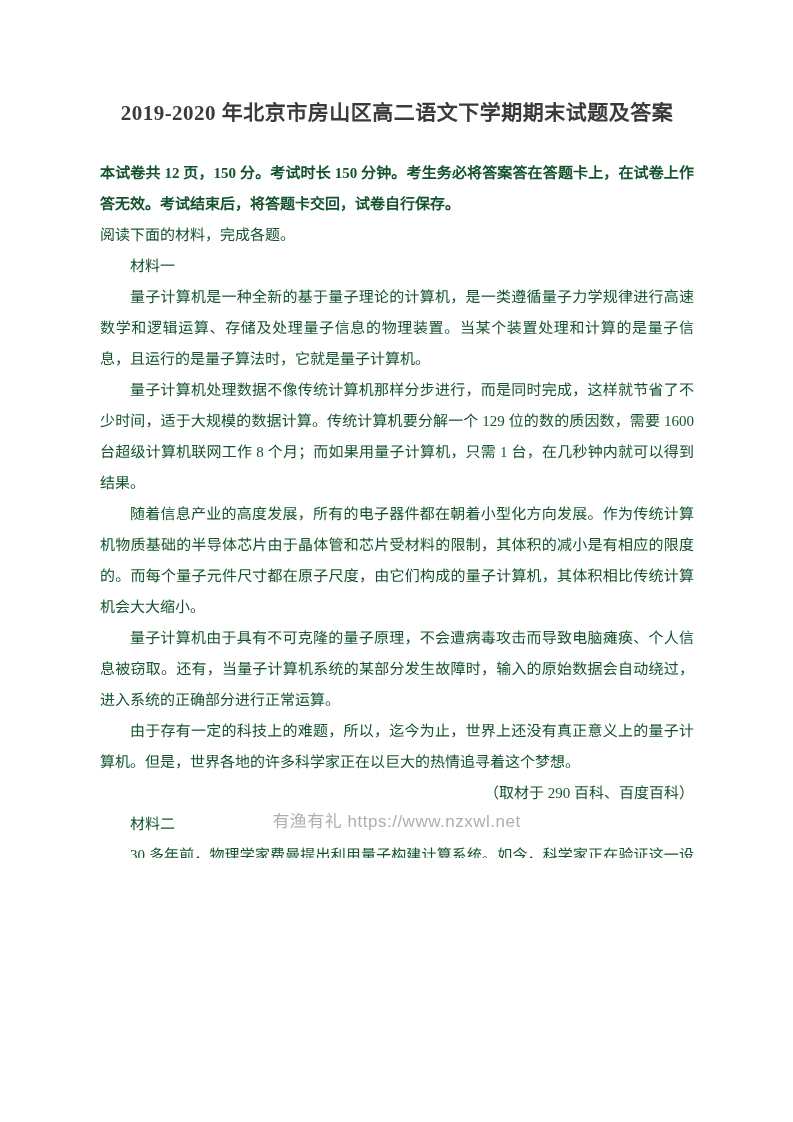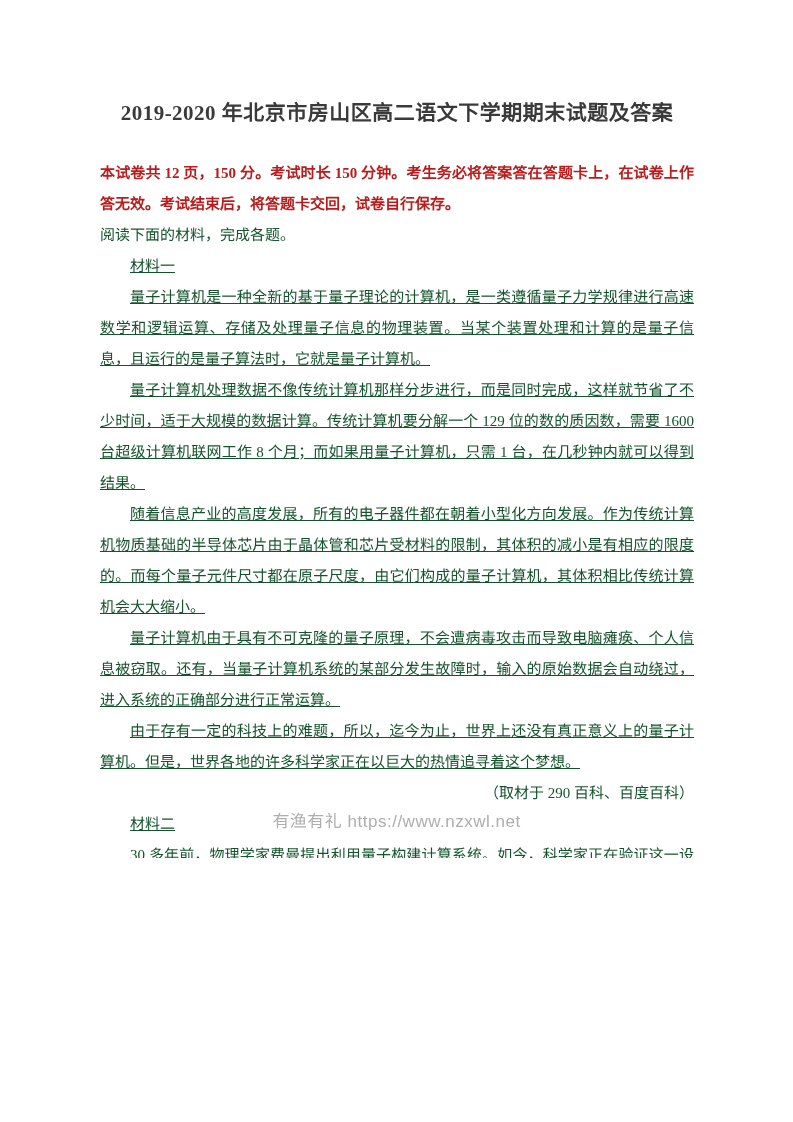--- a/index.html
+++ b/index.html
@@ -36,22 +36,22 @@
     margin-top: 28px;
   }
   .para {
     margin: 0;
     font-size: 15px;
     line-height: 31px;
     text-align: justify;
     text-justify: inter-ideograph;
     color: #14532d;
   }
-  .para.bold { font-weight: bold; color: #b91c1c; }
-  .para.indent { text-indent: 2em; text-decoration: underline; }
+  .para.bold { font-weight: bold; color: #14532d; }
+  .para.indent { text-indent: 2em; }
   .para.right { text-align: right; text-indent: 0; }
   .footer {
     position: absolute;
     left: 0;
     bottom: 26px;
     width: 100%;
     text-align: center;
     font-family: Liberation Sans, sans-serif;
     font-size: 17px;
     color: #aeaeae;

